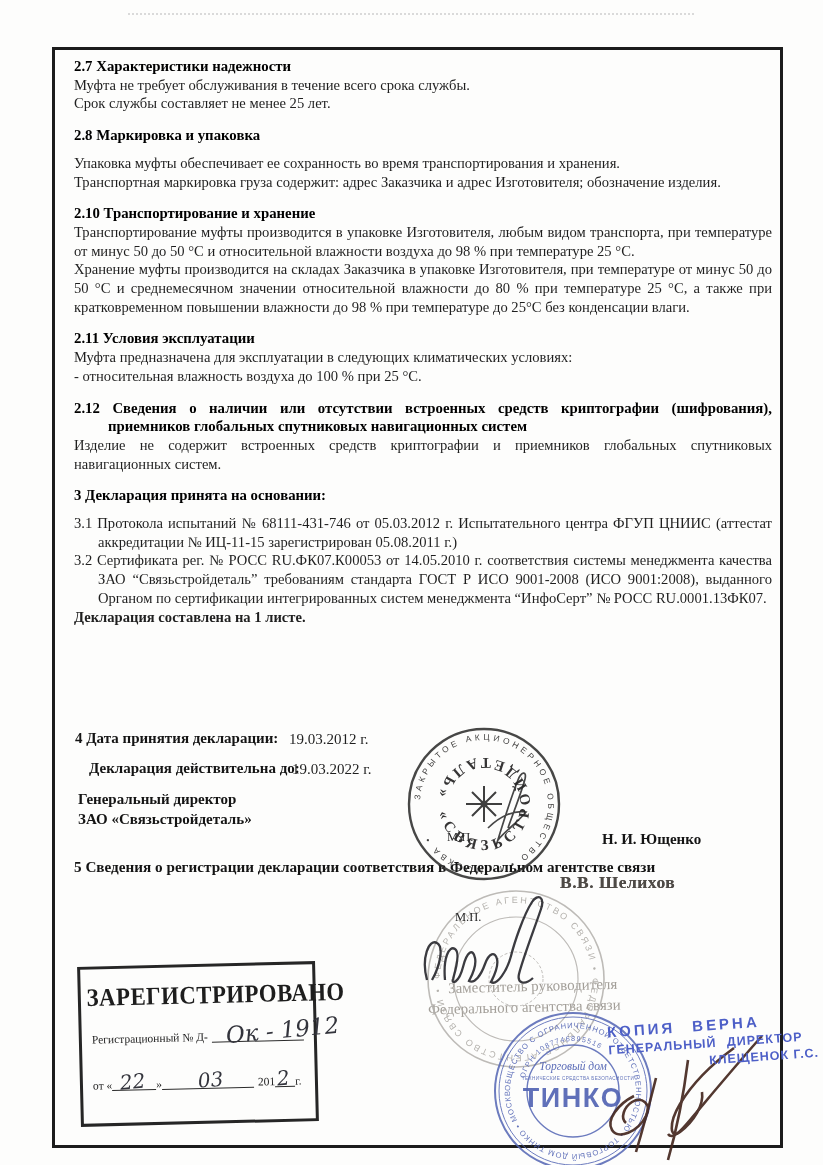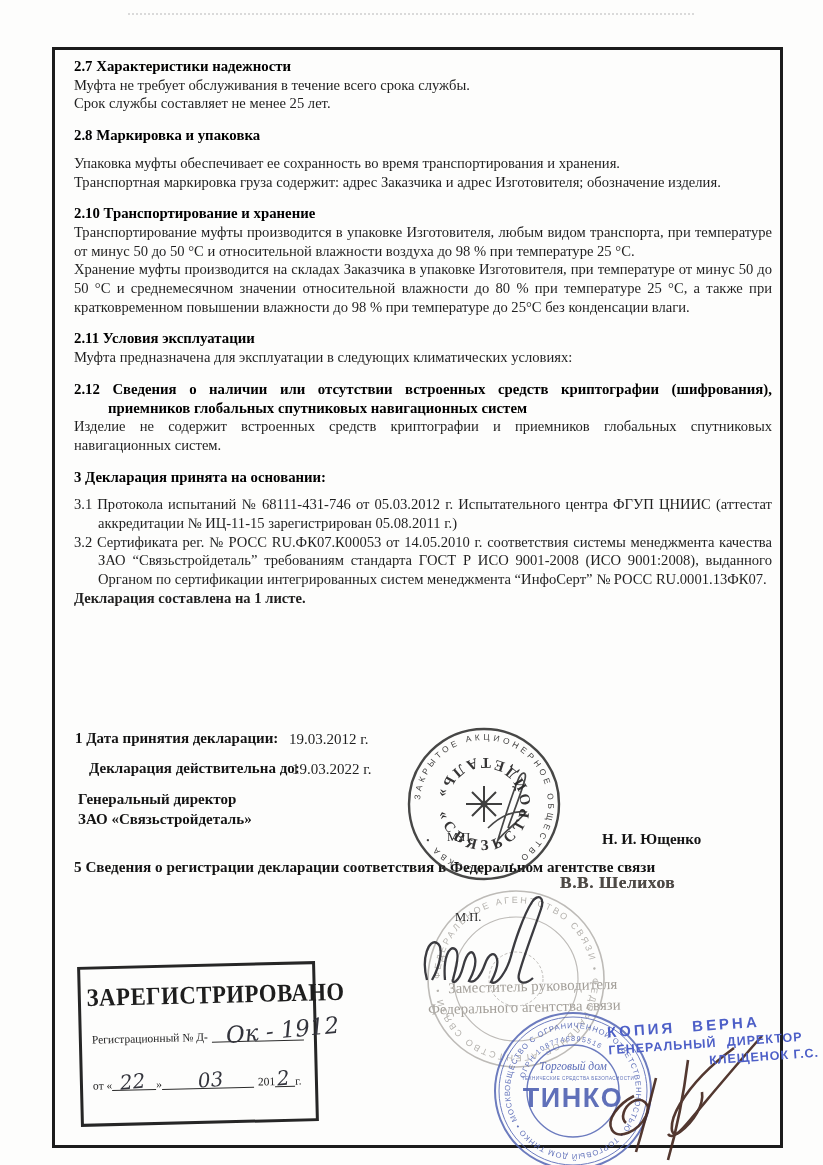--- a/index.html
+++ b/index.html
@@ -77,37 +77,38 @@
 
     <div class="sec">
       <h3>2.10 Транспортирование и хранение</h3>
       <p>Транспортирование муфты производится в упаковке Изготовителя, любым видом транспорта, при температуре от минус 50 до 50 °С и относительной влажности воздуха до 98 % при температуре 25 °С.</p>
       <p>Хранение муфты производится на складах Заказчика в упаковке Изготовителя, при температуре от минус 50 до 50 °С и среднемесячном значении относительной влажности до 80 % при температуре 25 °С, а также при кратковременном повышении влажности до 98 % при температуре до 25°С без конденсации влаги.</p>
     </div>
 
     <div class="sec">
       <h3>2.11 Условия эксплуатации</h3>
       <p>Муфта предназначена для эксплуатации в следующих климатических условиях:</p>
+      <p>- относительная влажность воздуха до 100 % при 25 °С.</p>
     </div>
 
     <div class="sec">
       <h3 class="hang34">2.12 Сведения о наличии или отсутствии встроенных средств криптографии (шифрования), приемников глобальных спутниковых навигационных систем</h3>
       <p>Изделие не содержит встроенных средств криптографии и приемников глобальных спутниковых навигационных систем.</p>
     </div>
 
     <div class="sec">
       <h3 class="head-gap">3  Декларация принята на основании:</h3>
       <p class="hang">3.1 Протокола испытаний № 68111-431-746 от 05.03.2012 г.  Испытательного центра ФГУП ЦНИИС  (аттестат аккредитации № ИЦ-11-15 зарегистрирован 05.08.2011 г.)</p>
       <p class="hang">3.2 Сертификата рег. №  РОСС RU.ФК07.К00053 от 14.05.2010 г. соответствия системы менеджмента качества ЗАО “Связьстройдеталь” требованиям  стандарта  ГОСТ Р ИСО 9001-2008 (ИСО 9001:2008), выданного Органом по сертификации интегрированных систем менеджмента “ИнфоСерт” № РОСС RU.0001.13ФК07.</p>
     </div>
 
     <p class="composed">Декларация составлена на 1 листе.</p>
   </div>
 
-  <div class="abs lbl" style="left:75px;top:730px;">1 Дата принятия декларации:</div>
+  <div class="abs lbl" style="left:75px;top:730px;">4 Дата принятия декларации:</div>
   <div class="abs val" style="left:289px;top:731px;">19.03.2012 г.</div>
   <div class="abs lbl" style="left:89px;top:760px;">Декларация действительна до:</div>
   <div class="abs val" style="left:292px;top:761px;">19.03.2022 г.</div>
 
   <div class="abs lbl director" style="left:78px;top:790px;">
     <div>Генеральный директор</div>
     <div>ЗАО «Связьстройдеталь»</div>
   </div>
   <div class="abs lbl" style="left:602px;top:811px;margin-top:20px;">Н. И. Ющенко</div>
   <div class="abs mp" style="left:447px;top:830px;">М.П.</div>

